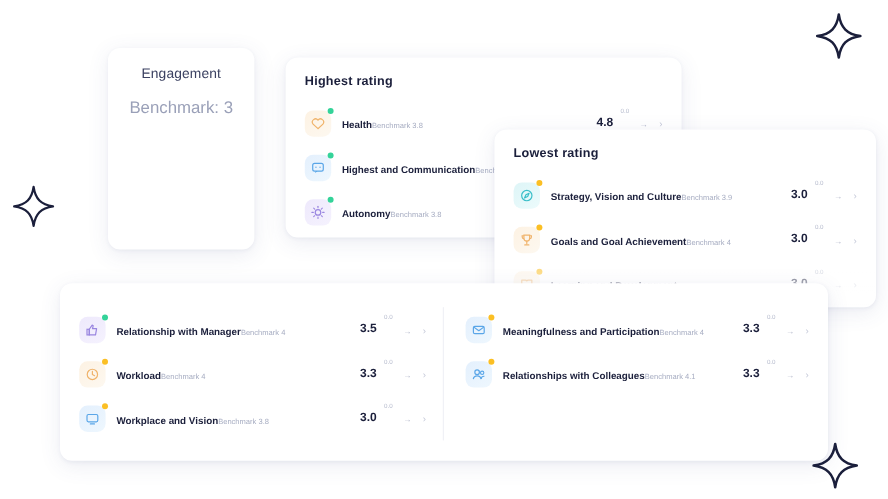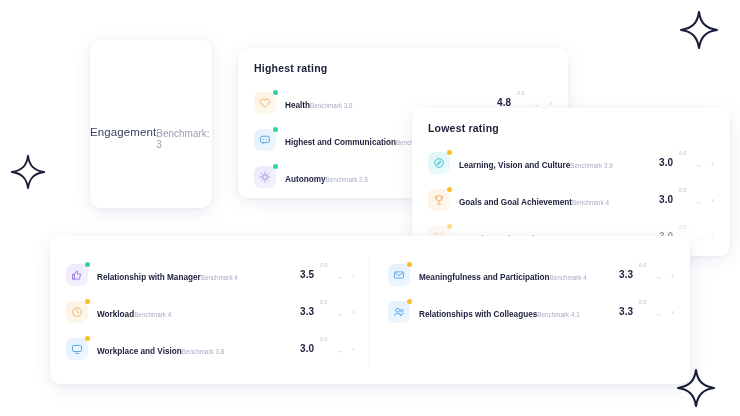--- a/index.html
+++ b/index.html
@@ -19,34 +19,34 @@
   .card {
     position: absolute;
     background: #ffffff;
     border-radius: 10px;
     box-shadow: 0 4px 18px rgba(70,80,140,0.10), 0 1px 3px rgba(70,80,140,0.06);
   }
 
   
   #engagement-card {
     left: 90px; top: 40px; width: 122px; height: 168px;
-    display: flex; flex-direction: row; align-items: center;
+    display: flex; flex-direction: column; align-items: center;
     padding-top: 16px;
   }
   .eng-title {
     font-size: 11.5px; color: #3b4161; letter-spacing: .1px;
   }
   .donut-wrap { position: relative; margin-top: 12px; width: 84px; height: 84px; }
   .donut-wrap svg { display: block; }
   .donut-value {
     position: absolute; inset: 0; display: flex; align-items: center;
     justify-content: center; font-size: 21px; font-weight: 700; color: #1b1f3b;
   }
   .eng-bench {
-    margin-top: 13px; font-size: 10px; color: #9aa0b8;
+    margin-top: 13px; font-size: 14px; color: #9aa0b8;
   }
 
   
   .list-title {
     font-size: 10.5px; font-weight: 700; color: #1b1f3b; letter-spacing: .2px;
   }
   #highest-card { left: 238px; top: 48px; width: 330px; height: 150px; padding: 14px 16px; }
   #lowest-card  { left: 412px; top: 108px; width: 318px; height: 148px; padding: 14px 16px;
                   overflow: hidden; }
   #other-card   { left: 50px;  top: 236px; width: 640px; height: 148px; padding: 12px 16px; }
@@ -188,21 +188,21 @@
     <div class="list-title">Lowest rating</div>
     <div class="rows" id="lowest-rows">
         <div class="row">
           <span class="ibub bg-cyan">
             <svg width="12" height="12" viewBox="0 0 12 12">
               <circle cx="6" cy="6" r="4.3" fill="none" stroke="#3bbfc9" stroke-width="1"></circle>
               <path d="M7.9 4.1 6.7 6.7 4.1 7.9 5.3 5.3z" fill="none" stroke="#3bbfc9" stroke-width="1" stroke-linejoin="round"></path>
             </svg>
             <span class="dot" style="background:#fbbf24"></span>
           </span>
-          <span class="labels"><span class="lbl-main">Learning, Vision and Culture</span><span class="lbl-sub">Benchmark 3.9</span></span>
+          <span class="labels"><span class="lbl-main">Strategy, Vision and Culture</span><span class="lbl-sub">Benchmark 3.9</span></span>
           <span class="scorebox">
             <span class="delta">0.0</span>
             <span class="score">3.0</span>
             <span class="arrow">→</span>
             <span class="chev">›</span>
           </span>
         </div>
         <div class="row">
           <span class="ibub bg-peach">
             <svg width="12" height="12" viewBox="0 0 12 12">

